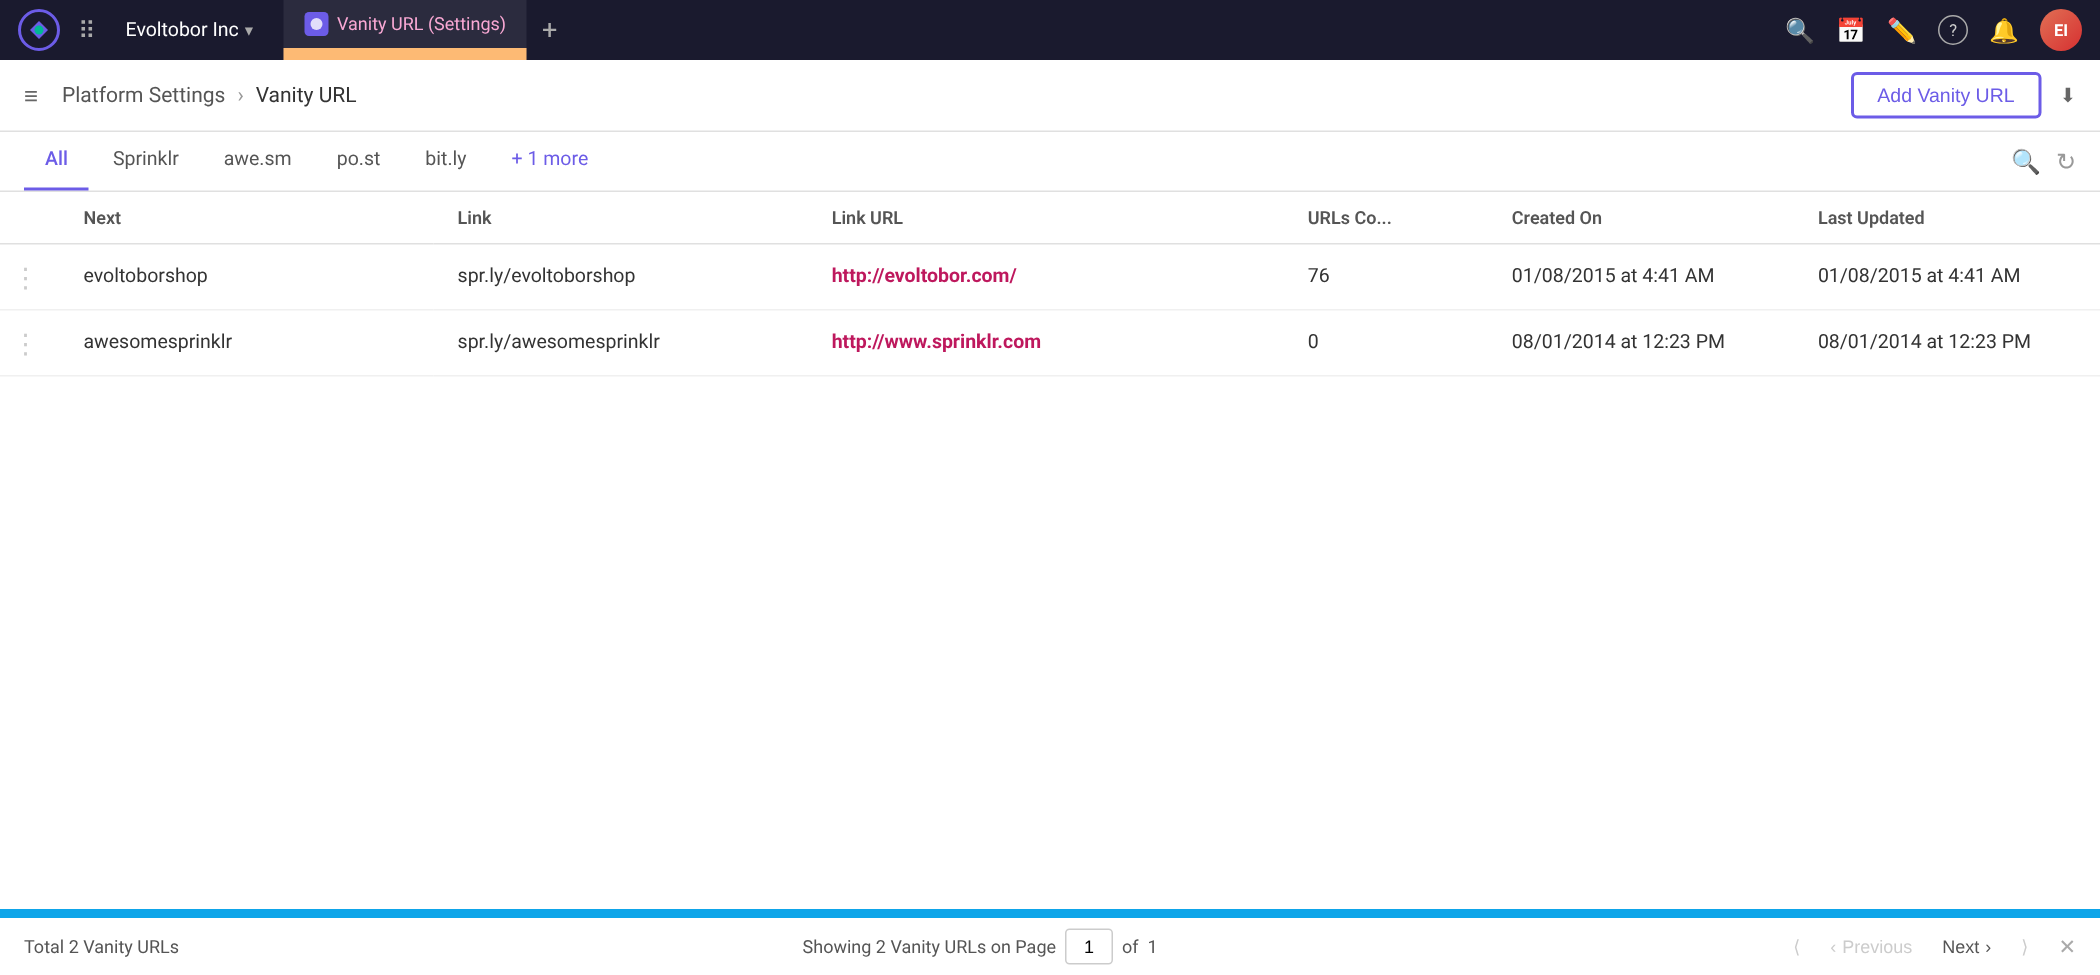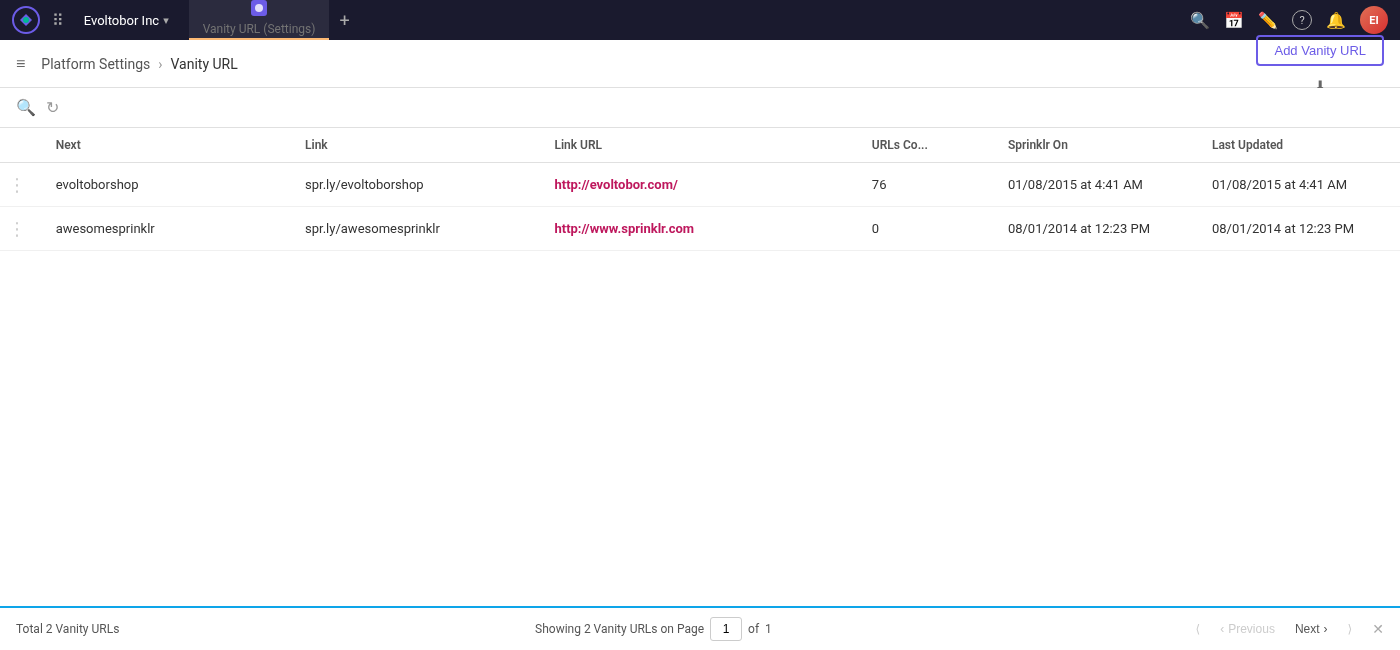--- a/index.html
+++ b/index.html
@@ -48,24 +48,23 @@
       align-items: center;
       gap: 6px;
       padding: 0 14px;
       color: #ccc;
       font-size: 12px;
       cursor: pointer;
       border-bottom: 2px solid transparent;
       position: relative;
     }
     .nav-tab.active {
-      color: #737373;
+      color: #f9a8d4;
       background: rgba(255,255,255,0.08);
-      border-bottom: 2px solid #fdba74;
-      flex-direction: column;
+      border-bottom: 8px solid #fdba74;
     }
     .nav-tab-icon {
       width: 16px;
       height: 16px;
       border-radius: 3px;
       background: #6c5ce7;
       display: flex;
       align-items: center;
       justify-content: center;
       font-size: 10px;
@@ -204,21 +203,21 @@
     .col-link { width: 220px; }
     .col-linkurl { width: 280px; }
     .col-click { width: 120px; }
     .col-created { width: 180px; }
     .col-updated { width: 180px; }
 
     
     .footer {
       height: 44px;
       background: #fff;
-      border-top: 2px solid #0ea5e9;
+      border-top: 6px solid #0ea5e9;
       display: flex;
       align-items: center;
       padding: 0 16px;
       justify-content: space-between;
       flex-shrink: 0;
       font-size: 12px;
       color: #555;
     }
     .footer-page-info {
       display: flex;
@@ -302,43 +301,51 @@
 
 <div class="secondary-header">
   <div style="display:flex;align-items:center;gap:8px;">
     <span class="hamburger-icon">≡</span>
     <nav class="breadcrumb">
       <span style="color:#555;cursor:pointer;">Platform Settings</span>
       <span class="breadcrumb-separator">›</span>
       <span class="breadcrumb-current">Vanity URL</span>
     </nav>
   </div>
-  <div style="display:flex;align-items:center;gap:12px;flex-direction:column;">
+  <div style="display:flex;align-items:center;gap:12px;">
     <button class="add-vanity-btn">Add Vanity URL</button>
     <span style="color:#666;cursor:pointer;">⬇</span>
   </div>
 </div>
 
 <div class="filter-bar">
+  <div class="filter-tabs" id="filter-tabs-container">
+      <div class="filter-tab active">All</div>
+      <div class="filter-tab">Sprinklr</div>
+      <div class="filter-tab">awe.sm</div>
+      <div class="filter-tab">po.st</div>
+      <div class="filter-tab">bit.ly</div>
+      <div class="filter-tab" style="color: rgb(108, 92, 231);">+ 1 more</div>
+    </div>
   <div class="filter-bar-icons">
     <span>🔍</span>
     <span>↻</span>
   </div>
 </div>
 
 <div class="table-container">
   <table>
     <thead>
       <tr id="table-header-row">
           <th class="col-menu"></th>
           <th class="col-title">Next</th>
           <th class="col-link">Link</th>
           <th class="col-linkurl">Link URL</th>
           <th class="col-click">URLs Co...</th>
-          <th class="col-created">Sprinklr On</th>
+          <th class="col-created">Created On</th>
           <th class="col-updated">Last Updated</th>
         </tr>
     </thead>
     <tbody id="table-body">
         <tr>
           <td class="col-menu"><span style="color:#ccc;cursor:pointer;font-size:18px;letter-spacing:1px;">⋮</span></td>
           <td class="col-title">evoltoborshop</td>
           <td class="col-link">spr.ly/evoltoborshop</td>
           <td class="col-linkurl"><a href="#" class="link-url">http://evoltobor.com/</a></td>
           <td class="col-click">76</td>

